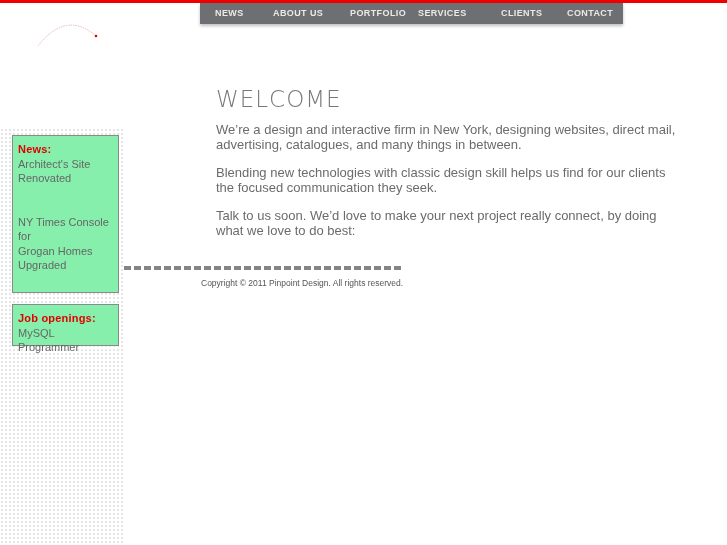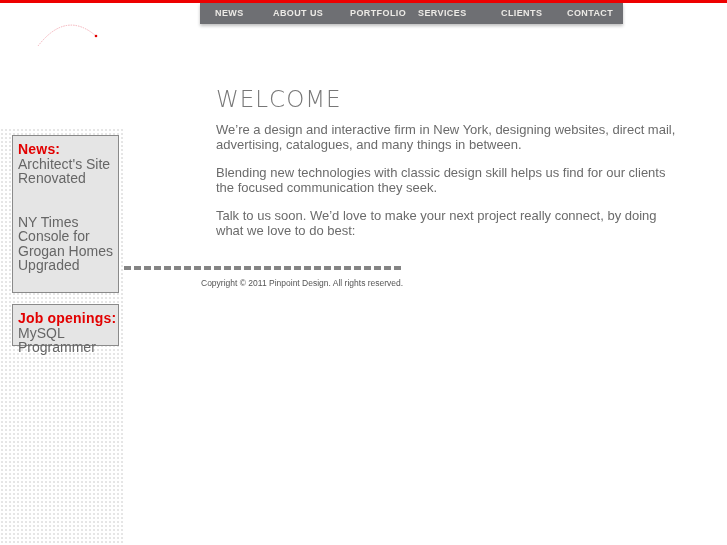--- a/index.html
+++ b/index.html
@@ -58,24 +58,24 @@
       position: absolute;
       left: 0; top: 128px;
       width: 124px; height: 417px;
       background-image: radial-gradient(#c8c8c8 0.6px, transparent 0.8px);
       background-size: 4px 4px;
     }
     .side-box {
       position: absolute;
       left: 12px;
       width: 100px;
-      background: #e5e5e5;
+      background: #86efac;
       border: 1px solid #8a8a8a;
       padding: 6px 0 4px 5px;
-      font-size: 14px;
+      font-size: 11px;
       line-height: 14.5px;
       color: #666;
     }
     .side-box .heading {
       color: #e20000;
       font-weight: bold;
       letter-spacing: 0.2px;
     }
     .side-box .item {
       display: block;

